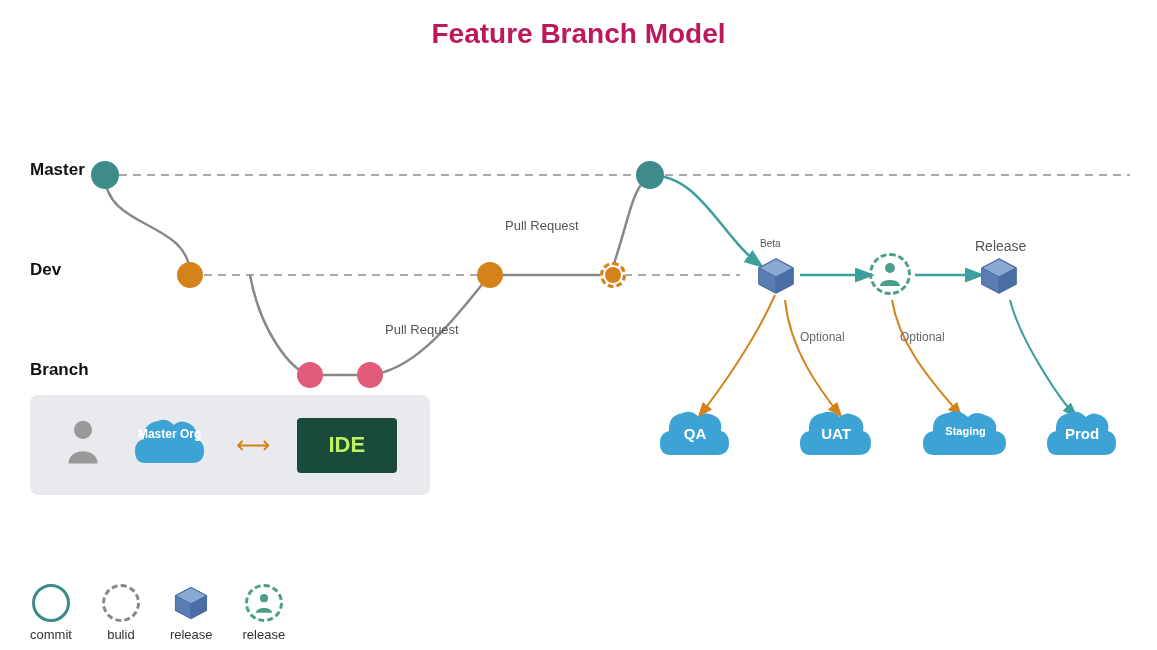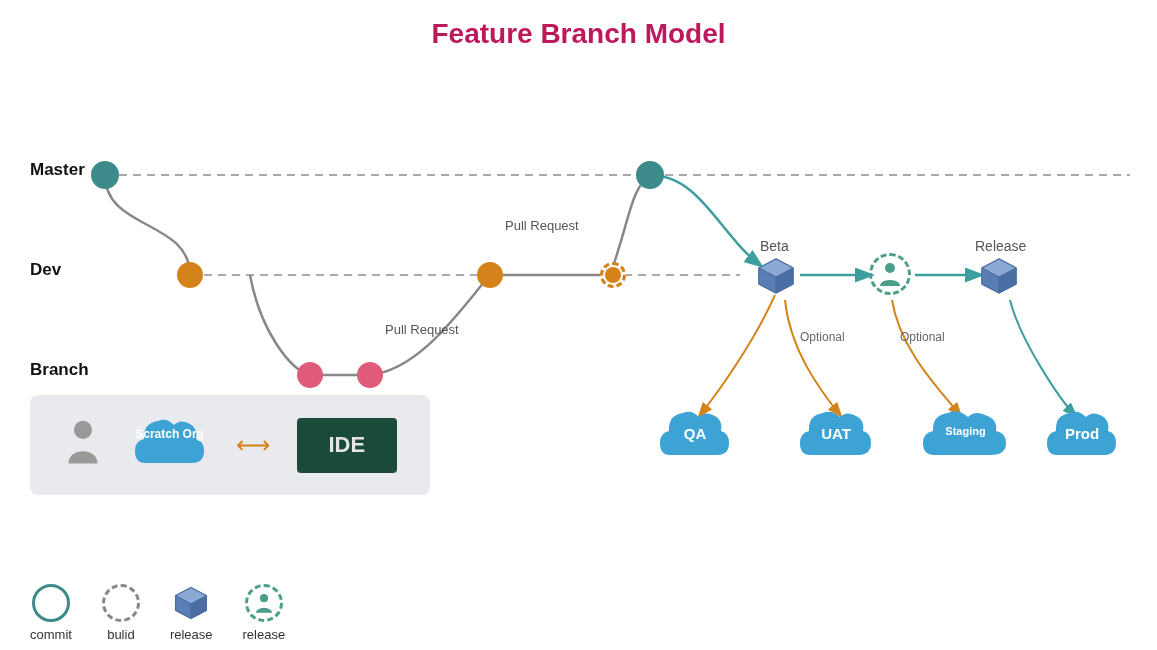--- a/index.html
+++ b/index.html
@@ -119,21 +119,21 @@
       justify-content: space-around;
       padding: 0 20px;
     }
 
     .dev-person svg {
       width: 40px; height: 50px;
     }
 
     .ide-box {
       background: #1a4a3a;
-      color: #e5e5e5;
+      color: #bef264;
       font-size: 22px;
       font-weight: 700;
       width: 100px;
       height: 55px;
       display: flex;
       align-items: center;
       justify-content: center;
       border-radius: 4px;
     }
 
@@ -210,21 +210,21 @@
 
   <div class="commit-circle" style="width:26px;height:26px;left:600px;top:202px;border-color:#d4821a;background:#fff;border-style:dashed;border-width:3px;"></div>
   <div style="position:absolute;left:605px;top:207px;width:16px;height:16px;border-radius:50%;background:#d4821a;"></div>
 
   <div class="commit-circle" style="width:26px;height:26px;left:297px;top:302px;border-color:#e05c7a;background:#e05c7a;"></div>
   <div class="commit-circle" style="width:26px;height:26px;left:357px;top:302px;border-color:#e05c7a;background:#e05c7a;"></div>
 
   <div class="arrow-label" style="left:505px;top:158px;">Pull Request</div>
   <div class="arrow-label" style="left:385px;top:262px;">Pull Request</div>
 
-  <div class="arrow-label" style="left:760px;top:178px;font-size:14px;">Beta</div>
+  <div class="arrow-label" style="left:760px;top:178px;font-size:10px;">Beta</div>
 
   <div class="arrow-label" style="left:975px;top:178px;font-size:14px;">Release</div>
 
   <svg style="position:absolute;left:755px;top:195px;width:42px;height:42px;" viewBox="0 0 42 42" xmlns="http://www.w3.org/2000/svg">
     <polygon points="21,4 38,13 38,29 21,38 4,29 4,13" fill="#6a8ec4" stroke="#4a6ea4" stroke-width="1.5"></polygon>
     <polygon points="21,4 38,13 21,22 4,13" fill="#8aaad4" stroke="#4a6ea4" stroke-width="1"></polygon>
     <polygon points="4,13 21,22 21,38 4,29" fill="#5a7eb4" stroke="#4a6ea4" stroke-width="1"></polygon>
     <polygon points="38,13 21,22 21,38 38,29" fill="#4a6ea4" stroke="#4a6ea4" stroke-width="1"></polygon>
   </svg>
 
@@ -279,21 +279,21 @@
       <svg width="40" height="55" viewBox="0 0 40 55" xmlns="http://www.w3.org/2000/svg">
         <circle cx="20" cy="13" r="10" fill="#999"></circle>
         <path d="M4,50 C4,32 36,32 36,50" fill="#999"></path>
       </svg>
     </div>
 
     <div class="cloud" style="position:relative;left:0;top:0;width:80px;height:65px;">
       <svg viewBox="0 0 80 65" width="80" height="65" xmlns="http://www.w3.org/2000/svg">
         <path d="M15,50 Q5,50 5,38 Q5,28 14,26 Q13,10 28,8 Q36,4 44,12 Q50,6 58,10 Q68,14 66,26 Q74,28 74,38 Q74,50 62,50 Z" fill="#3da3d4"></path>
       </svg>
-      <span style="position:absolute;top:14px;font-size:12px;font-weight:700;color:#fff;text-align:center;line-height:1.2;">Scratch
+      <span style="position:absolute;top:14px;font-size:12px;font-weight:700;color:#fff;text-align:center;line-height:1.2;">Master
 Org</span>
     </div>
 
     <div style="font-size:24px;color:#d4821a;">⟷</div>
 
     <div class="ide-box">IDE</div>
   </div>
 
 </div>
 

